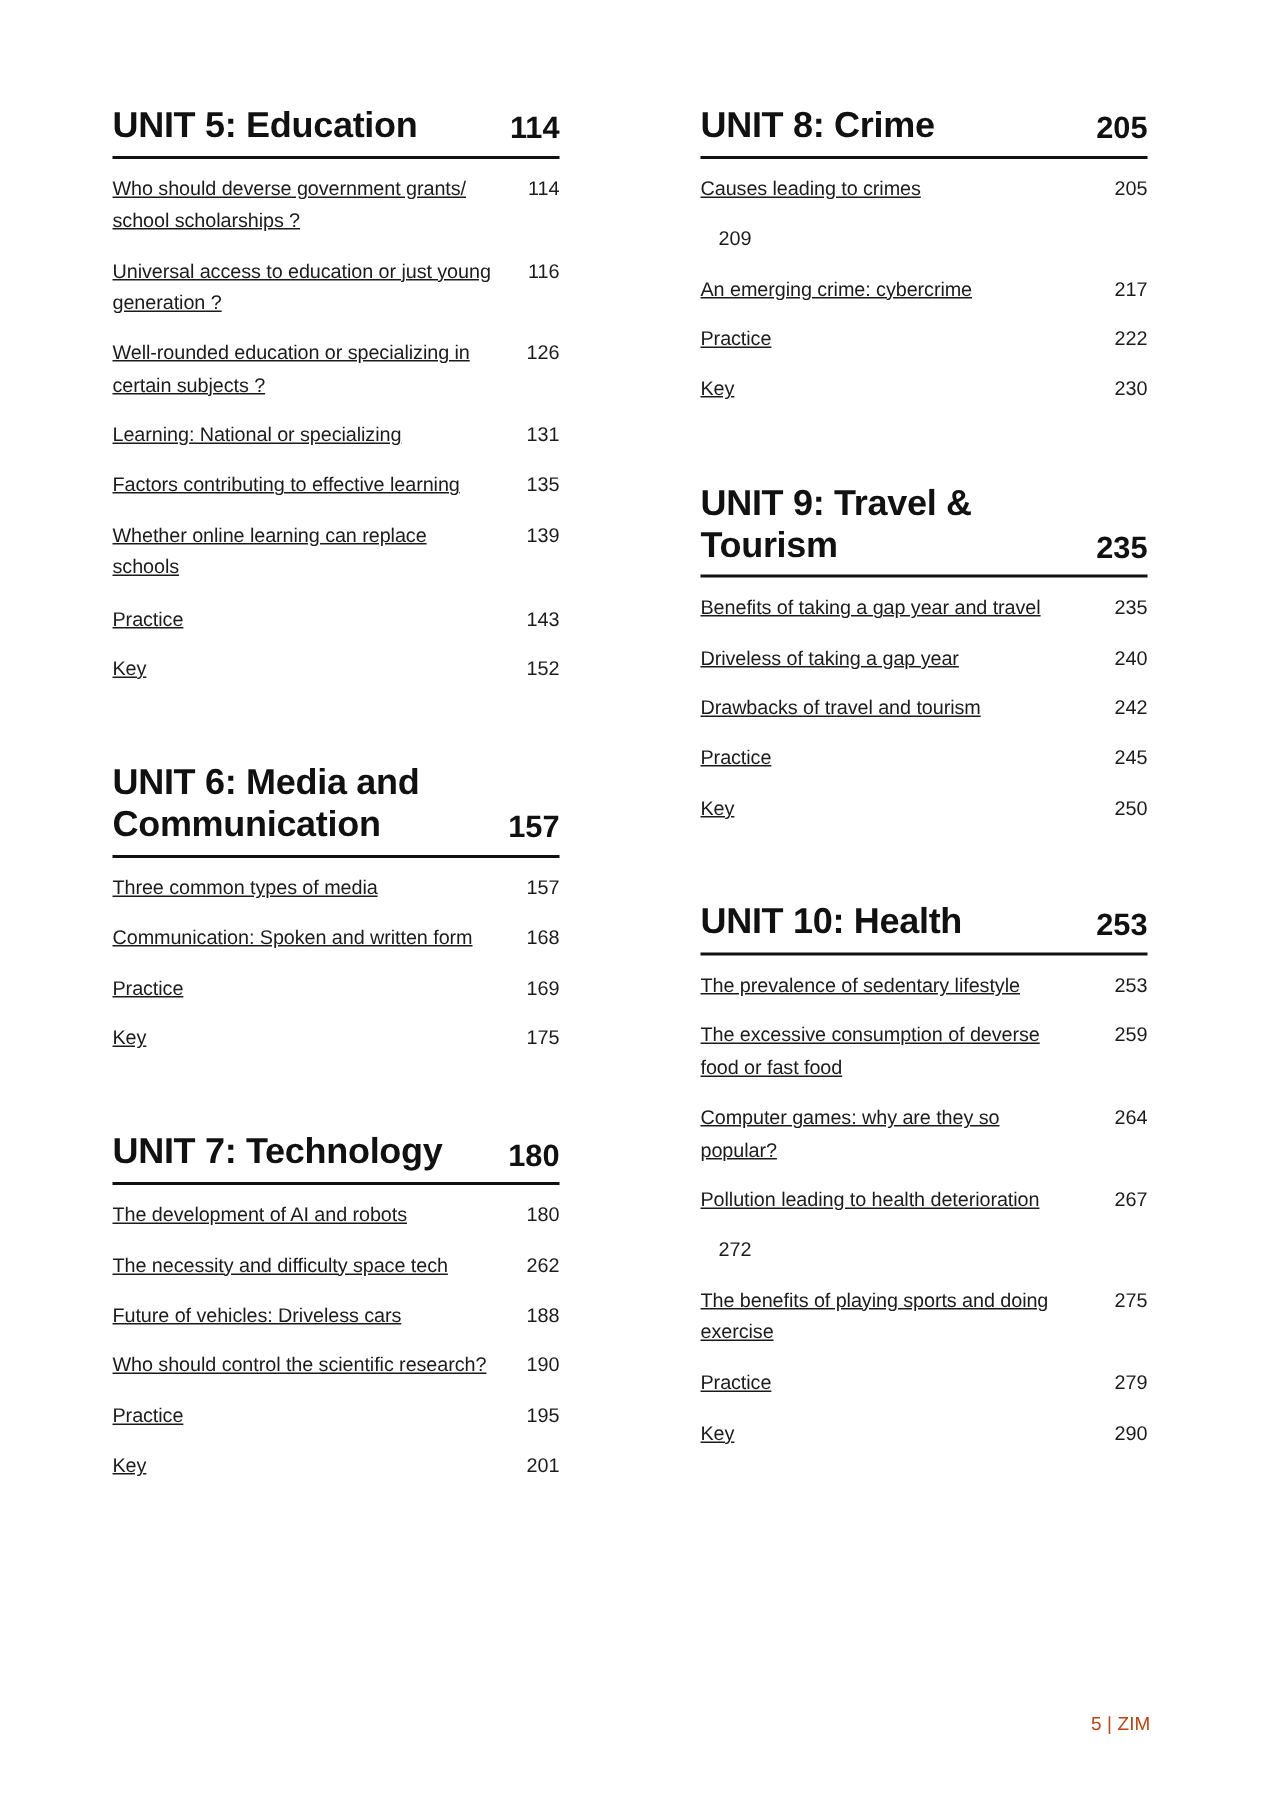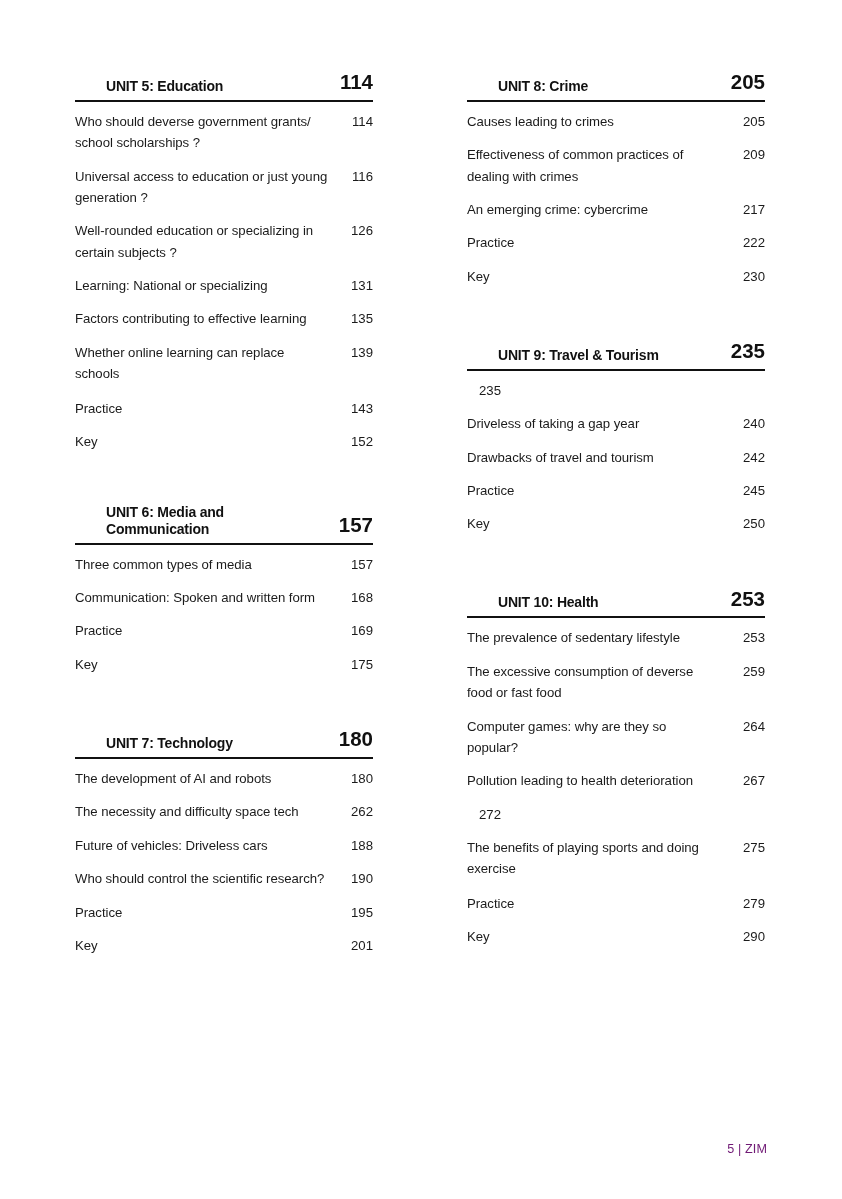--- a/index.html
+++ b/index.html
@@ -43,27 +43,26 @@
     margin-bottom: 0;
   }
   .unit-head {
     display: flex;
     flex-direction: row;
     align-items: flex-end;
     justify-content: space-between;
     padding-bottom: 4px;
   }
   .unit-title {
-    font-size: 14px;
+    font-size: 24px;
     font-weight: bold;
     line-height: 1.16;
     letter-spacing: -0.2px;
     color: #111111;
     max-width: 232px;
-    margin-left: 31px;
   }
   .unit-page {
     font-size: 20.5px;
     font-weight: bold;
     color: #111111;
     line-height: 1.16;
     white-space: nowrap;
     padding-left: 8px;
   }
   .unit-rule {
@@ -86,20 +85,21 @@
   }
   .entry:last-child {
     margin-bottom: 0;
   }
   .entry-title {
     font-size: 13.2px;
     line-height: 1.62;
     color: #1b1b1b;
     max-width: 253px;
     letter-spacing: -0.05px;
+    text-decoration: underline;
   }
   .entry-page {
     font-size: 13.2px;
     line-height: 1.62;
     color: #1b1b1b;
     white-space: nowrap;
     padding-left: 10px;
     text-align: right;
     min-width: 24px;
   }
@@ -108,21 +108,21 @@
   .entry.spaced-top {
     margin-top: 13px;
   }
 
   
   .footer {
     position: absolute;
     right: 75px;
     bottom: 43px;
     font-size: 12.6px;
-    color: #701a75;
+    color: #c2410c;
     letter-spacing: 0.1px;
     white-space: nowrap;
   }
 </style>
 </head>
 <body>
 
 <div class="page">
 
   <div class="columns">
@@ -233,21 +233,20 @@
             <div class="unit-title">UNIT 8: Crime</div>
             <div class="unit-page">205</div>
           </div>
           <div class="unit-rule"></div>
           <div class="entries">
             <div class="entry">
               <div class="entry-title">Causes leading to crimes</div>
               <div class="entry-page">205</div>
             </div>
             <div class="entry">
-              <div class="entry-title">Effectiveness of common practices of dealing with crimes</div>
               <div class="entry-page">209</div>
             </div>
             <div class="entry">
               <div class="entry-title">An emerging crime: cybercrime</div>
               <div class="entry-page">217</div>
             </div>
             <div class="entry">
               <div class="entry-title">Practice</div>
               <div class="entry-page">222</div>
             </div>
@@ -258,20 +257,21 @@
           </div>
         </div>
         <div class="unit">
           <div class="unit-head">
             <div class="unit-title">UNIT 9: Travel &amp; Tourism</div>
             <div class="unit-page">235</div>
           </div>
           <div class="unit-rule"></div>
           <div class="entries">
             <div class="entry">
+              <div class="entry-title">Benefits of taking a gap year and travel</div>
               <div class="entry-page">235</div>
             </div>
             <div class="entry">
               <div class="entry-title">Driveless of taking a gap year</div>
               <div class="entry-page">240</div>
             </div>
             <div class="entry">
               <div class="entry-title">Drawbacks of travel and tourism</div>
               <div class="entry-page">242</div>
             </div>

